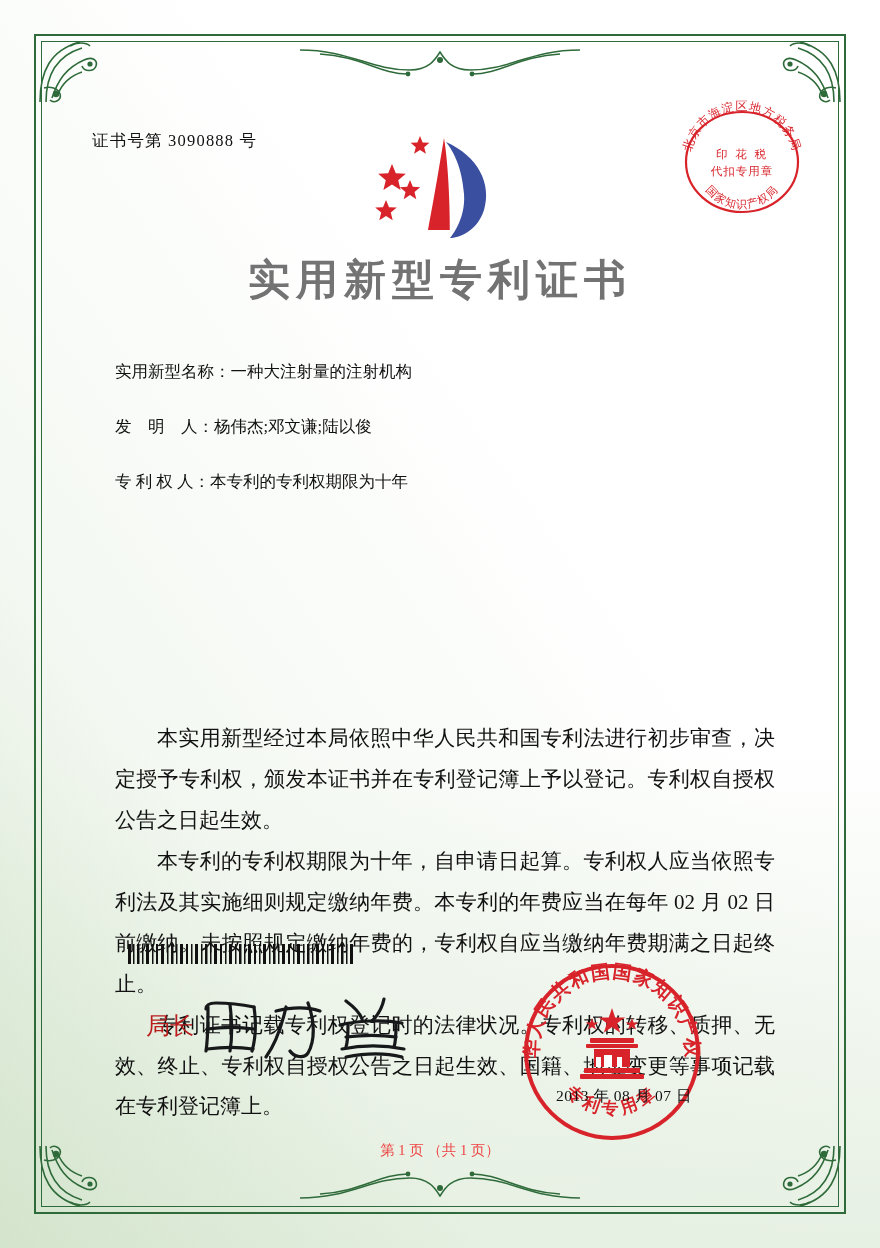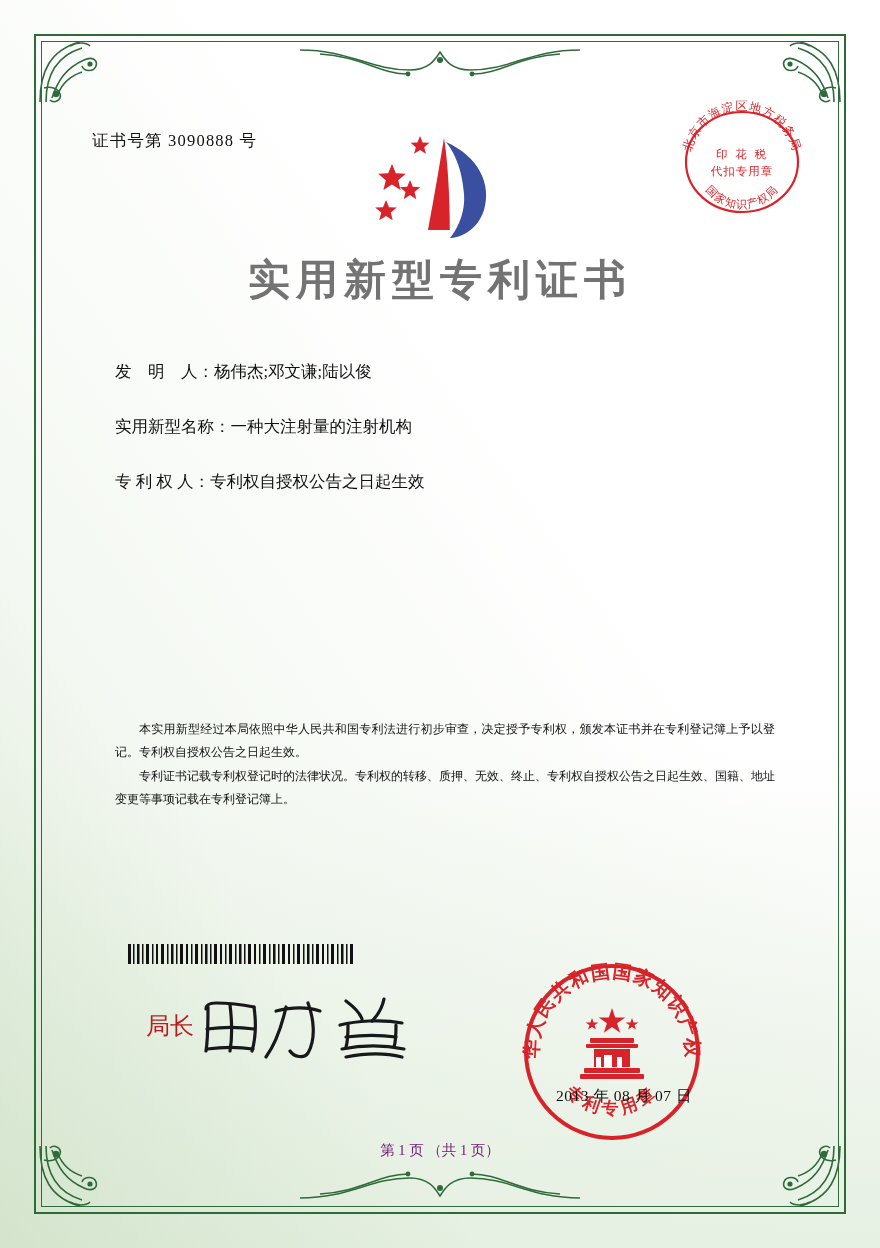--- a/index.html
+++ b/index.html
@@ -110,21 +110,21 @@
   }
   .field-value {
     display: inline-block;
   }
 
   .body-text {
     position: absolute;
     left: 115px;
     top: 718px;
     width: 660px;
-    font-size: 12px;
+    font-size: 21px;
     line-height: 1.95;
     color: #111;
     text-align: justify;
   }
   .body-text p {
     margin: 0 0 0 0;
     text-indent: 2em;
   }
 
   .barcode {
@@ -182,21 +182,21 @@
     letter-spacing: 0.5px;
     white-space: nowrap;
   }
 
   .page-footer {
     position: absolute;
     left: 0; right: 0;
     bottom: 88px;
     text-align: center;
     font-size: 14.5px;
-    color: #701a75;
+    color: #ef4444;
   }
 </style>
 </head>
 <body>
 
 <div class="page">
   <div class="page-bg"></div>
 
   <div class="border-outer"></div>
   <div class="border-inner"></div>
@@ -313,32 +313,33 @@
       <text font-size="11" fill="#d8232a" font-family="'DejaVu Serif',serif" letter-spacing="1">
         <textPath href="#smallBot" startOffset="50%" text-anchor="middle">国家知识产权局</textPath>
       </text>
       <text x="66" y="62" font-size="11.5" fill="#d8232a" text-anchor="middle" font-family="'DejaVu Serif',serif" letter-spacing="2">印 花 税</text>
       <text x="66" y="79" font-size="11.5" fill="#d8232a" text-anchor="middle" font-family="'DejaVu Serif',serif" letter-spacing="1">代扣专用章</text>
     </svg>
   </div>
 
   <div class="fields">
     <div class="field-row">
+      <span class="field-label">实用新型名称：</span><span class="field-value">一种大注射量的注射机构</span>
+    </div>
+    <div class="field-row">
       <span class="field-label">发　明　人：</span><span class="field-value">杨伟杰;邓文谦;陆以俊</span>
     </div>
     <div class="field-row">
-      <span class="field-label">实用新型名称：</span><span class="field-value">一种大注射量的注射机构</span>
-    </div>
-    <div class="field-row">
-      <span class="field-label">专 利 权 人：</span><span class="field-value">专利权自授权公告之日起生效</span>
+      <span class="field-label">专 利 权 人：</span><span class="field-value">本专利的专利权期限为十年</span>
     </div>
   </div>
 
   <div class="body-text">
     <p>本实用新型经过本局依照中华人民共和国专利法进行初步审查，决定授予专利权，颁发本证书并在专利登记簿上予以登记。专利权自授权公告之日起生效。</p>
+    <p>本专利的专利权期限为十年，自申请日起算。专利权人应当依照专利法及其实施细则规定缴纳年费。本专利的年费应当在每年 02 月 02 日前缴纳。未按照规定缴纳年费的，专利权自应当缴纳年费期满之日起终止。</p>
     <p>专利证书记载专利权登记时的法律状况。专利权的转移、质押、无效、终止、专利权自授权公告之日起生效、国籍、地址变更等事项记载在专利登记簿上。</p>
   </div>
 
   <div class="barcode">
     <svg viewBox="0 0 228 20" preserveAspectRatio="none">
       <g fill="#111">
         <rect x="0" y="0" width="3" height="20"></rect>
           <rect x="5" y="0" width="1.5" height="20"></rect>
         <rect x="9" y="0" width="2.5" height="20"></rect>
           <rect x="14" y="0" width="1.5" height="20"></rect>

